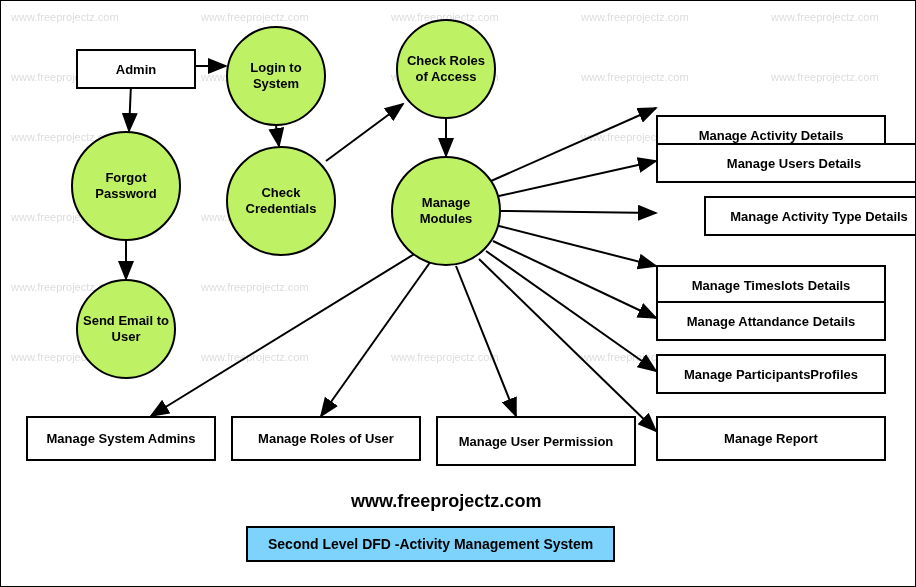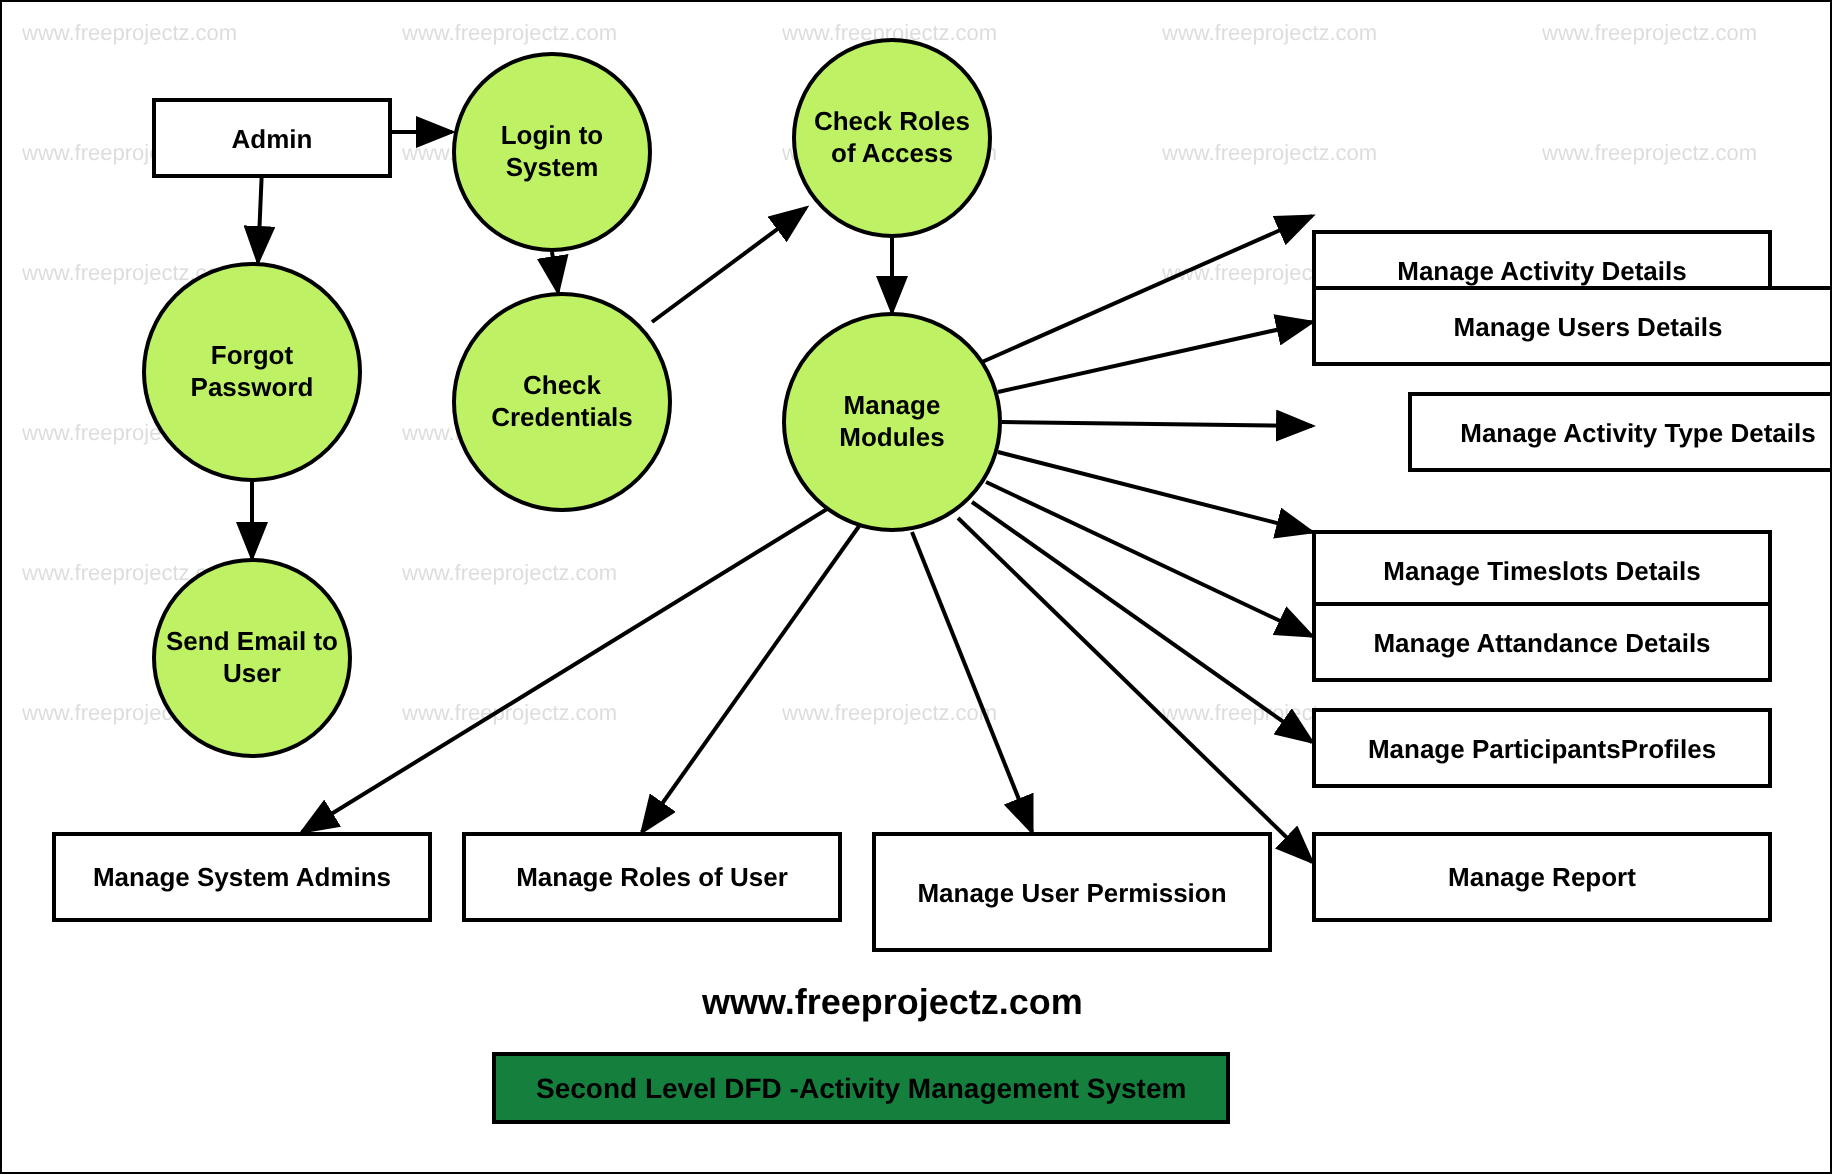--- a/index.html
+++ b/index.html
@@ -57,21 +57,21 @@
   }
   .url-label {
     position: absolute;
     font-weight: bold;
     font-size: 18px;
     z-index: 3;
   }
   .title-box {
     position: absolute;
     border: 2px solid #000;
-    background: #15803d;
+    background: #7dd3fc;
     font-weight: bold;
     font-size: 14px;
     padding: 8px 20px;
     z-index: 3;
   }
 </style>
 </head>
 <body>
 
 <div class="watermark" style="left:10px; top:10px;">www.freeprojectz.com</div>
@@ -151,21 +151,21 @@
 <div class="rect" style="left:655px; top:415px; width:230px; height:45px;">
   <span>Manage  Report</span>
 </div>
 
 <div class="rect" style="left:25px; top:415px; width:190px; height:45px;">
   <span>Manage System Admins</span>
 </div>
 <div class="rect" style="left:230px; top:415px; width:190px; height:45px;">
   <span>Manage Roles of User</span>
 </div>
-<div class="rect" style="left:435px; top:415px; width:200px; height:60px;">
+<div class="rect" style="left:435px; top:415px; width:200px; height:50px;">
   <span>Manage User Permission</span>
 </div>
 
 <div class="url-label" style="left:350px; top:490px;">www.freeprojectz.com</div>
 
 <div class="title-box" style="left:245px; top:525px;">Second Level DFD -Activity Management System</div>
 
 <svg class="arrows">
   <defs>
     <marker id="arrowhead" markerWidth="10" markerHeight="8" refX="9" refY="4" orient="auto">

